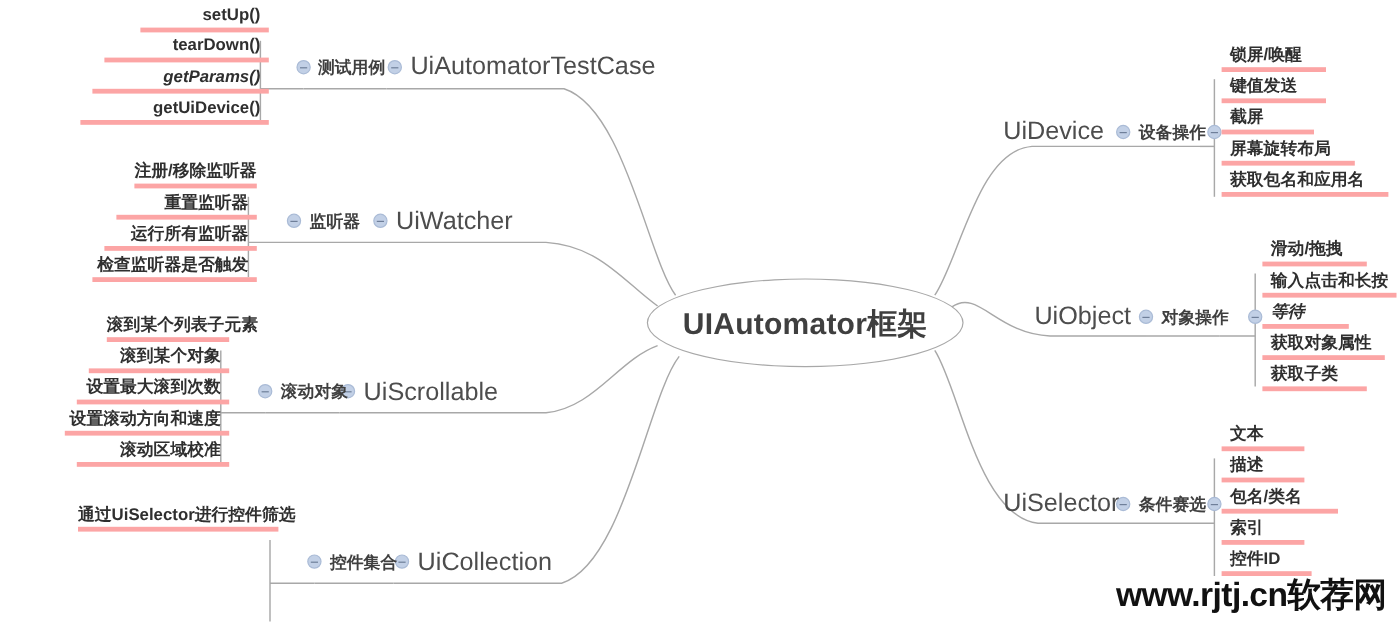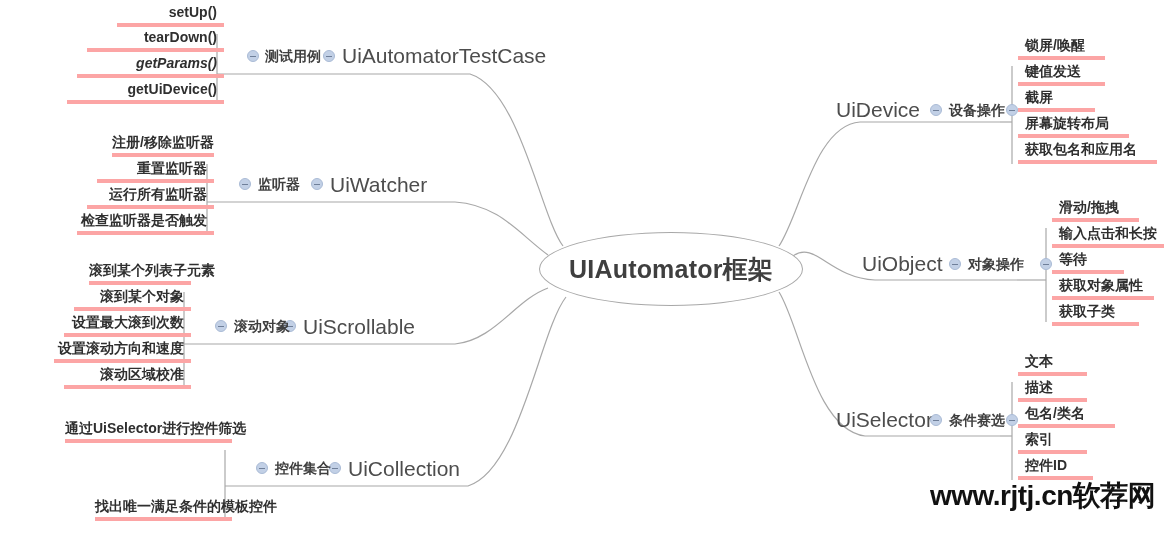--- a/index.html
+++ b/index.html
@@ -220,22 +220,20 @@
   <div class="topic left" style="left:348px; top:458px;">
     <span>UiCollection</span>
   </div>
   <div class="collapse-dot" style="left:329px; top:462px;"></div>
   <div class="subtopic" style="left:275px; top:461px;">
     <span>控件集合</span>
   </div>
   <div class="collapse-dot" style="left:256px; top:462px;"></div>
   <div class="leaf left" style="left:65px;  top:421px; width:160px;">
     <span>通过UiSelector进行控件筛选</span></div>
-  <div class="leaf left" style="left:95px;  top:499px; width:130px;">
-    <span>找出唯一满足条件的模板控件</span></div>
 
   <div class="topic right" style="left:836px; top:99px;">
     <span>UiDevice</span>
   </div>
   <div class="collapse-dot" style="left:930px; top:104px;"></div>
   <div class="subtopic" style="left:949px; top:103px;">
     <span>设备操作</span>
   </div>
   <div class="collapse-dot" style="left:1006px; top:104px;"></div>
   <div class="leaf right" style="left:1018px; top:38px;  width:80px;">
@@ -254,21 +252,21 @@
   </div>
   <div class="collapse-dot" style="left:949px; top:258px;"></div>
   <div class="subtopic" style="left:968px; top:257px;">
     <span>对象操作</span>
   </div>
   <div class="collapse-dot" style="left:1040px; top:258px;"></div>
   <div class="leaf right" style="left:1052px; top:200px; width:80px;">
     <span>滑动/拖拽</span></div>
   <div class="leaf right" style="left:1052px; top:226px; width:105px;">
     <span>输入点击和长按</span></div>
-  <div class="leaf right" style="left:1052px; top:252px; width:65px;">
+  <div class="leaf right" style="left:1052px; top:252px; width:65px;font-style:italic;">
     <span>等待</span></div>
   <div class="leaf right" style="left:1052px; top:278px; width:95px;">
     <span>获取对象属性</span></div>
   <div class="leaf right" style="left:1052px; top:304px; width:80px;">
     <span>获取子类</span></div>
 
   <div class="topic right" style="left:836px; top:409px;">
     <span>UiSelector</span>
   </div>
   <div class="collapse-dot" style="left:930px; top:414px;"></div>

